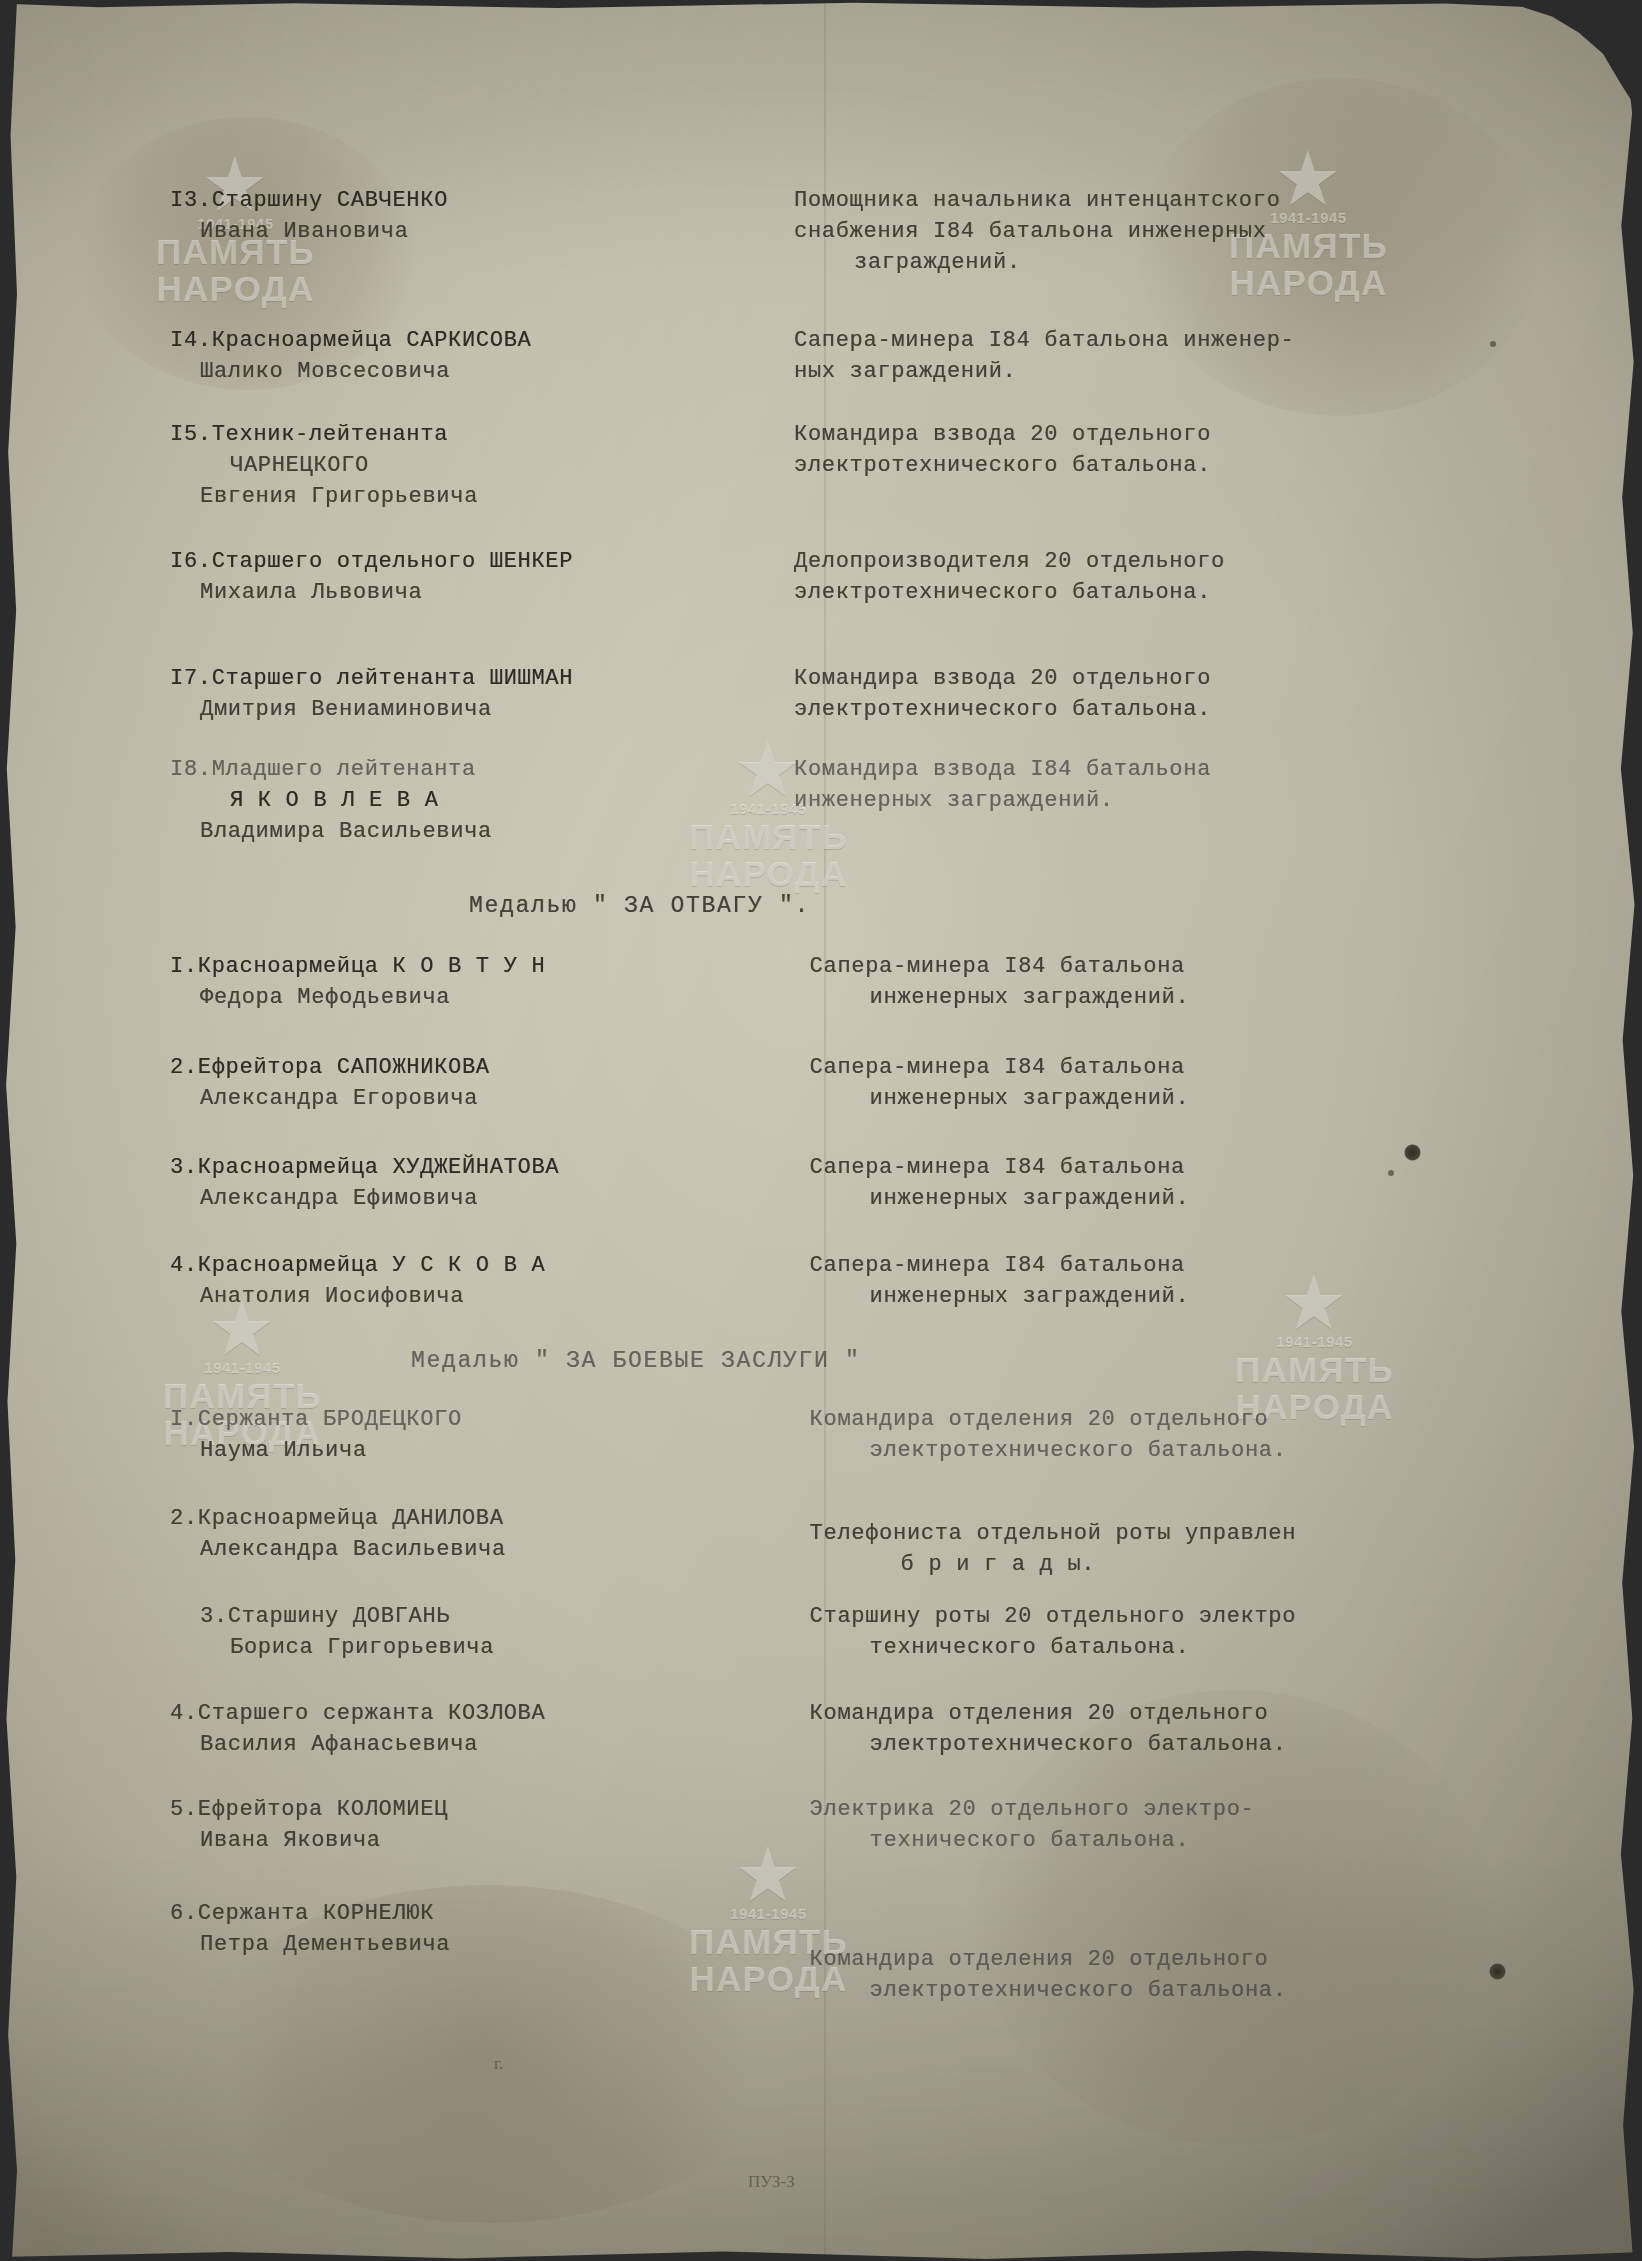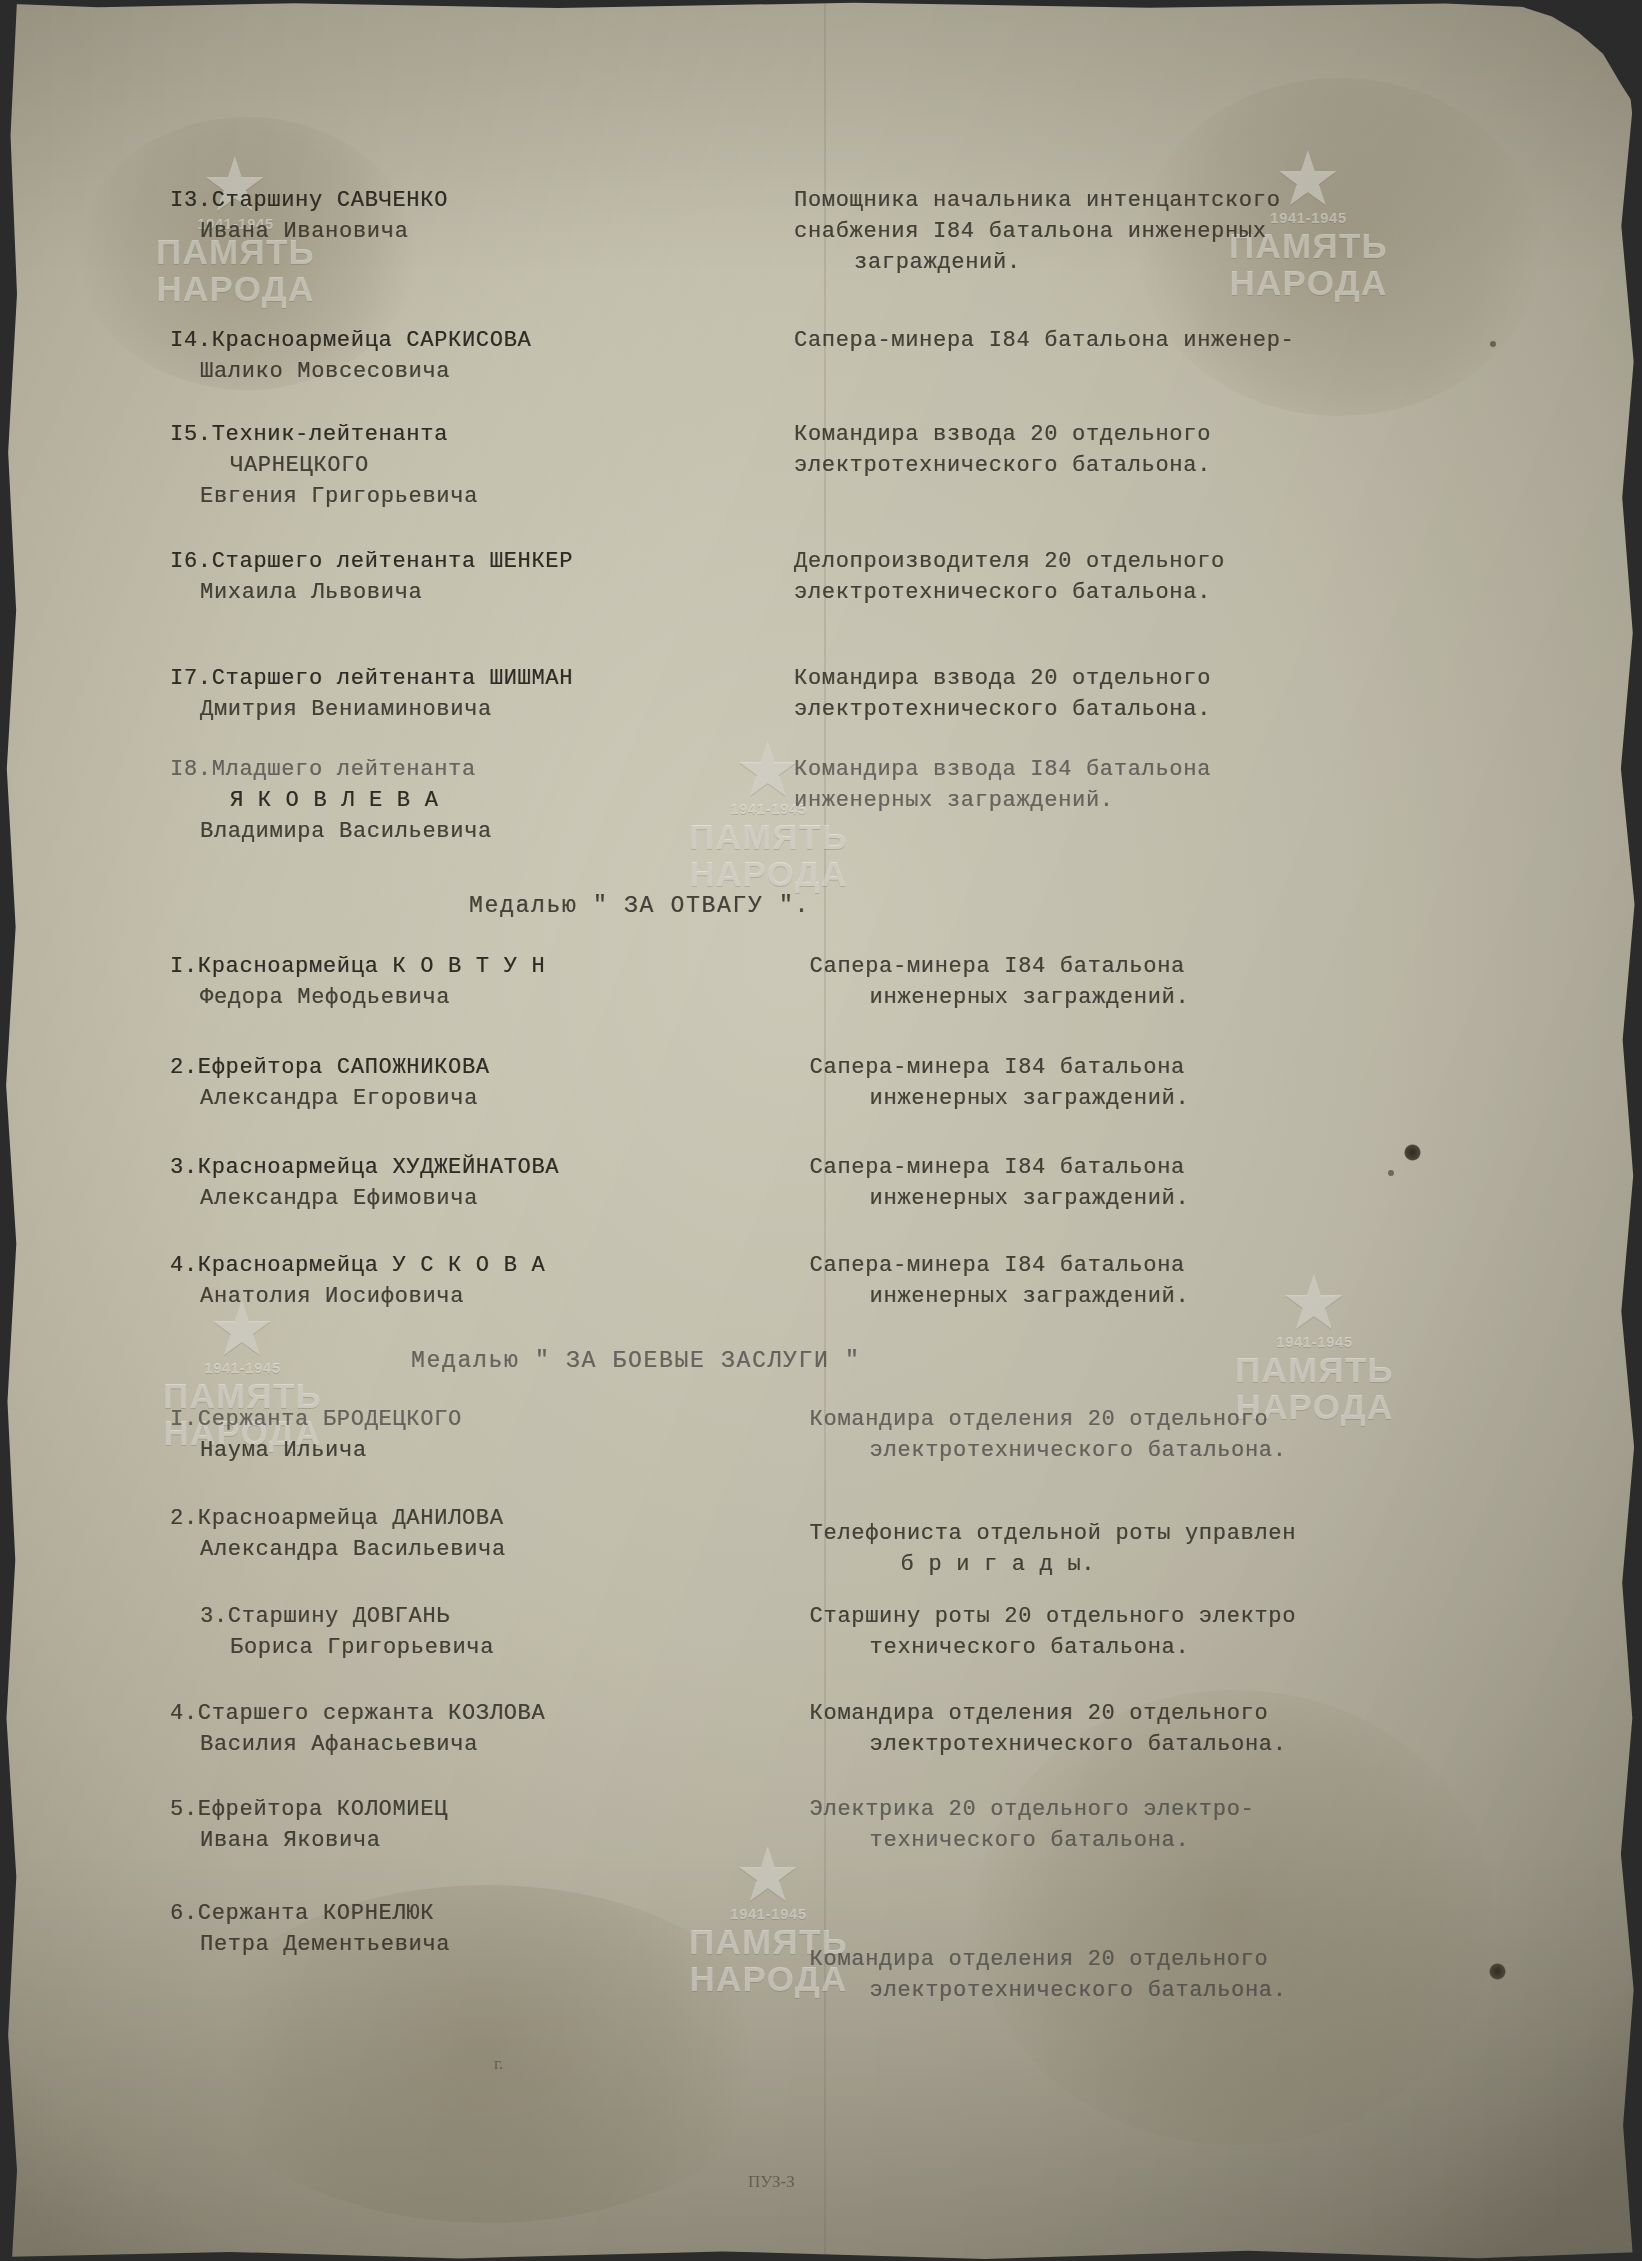--- a/index.html
+++ b/index.html
@@ -220,38 +220,39 @@
       </div>
     </div>
 
     <div class="row" style="left:170px;top:325px;">
       <div class="col-l">
         <div class="tw strong">I4.Красноармейца САРКИСОВА</div>
         <div class="tw indent1">Шалико Мовсесовича</div>
       </div>
       <div class="col-r">
         <div class="tw">Сапера-минера I84 батальона инженер-</div>
+        <div class="tw">ных заграждений.</div>
       </div>
     </div>
 
     <div class="row" style="left:170px;top:419px;">
       <div class="col-l">
         <div class="tw strong">I5.Техник-лейтенанта</div>
         <div class="tw indent2">ЧАРНЕЦКОГО</div>
         <div class="tw indent1">Евгения Григорьевича</div>
       </div>
       <div class="col-r">
         <div class="tw">Командира взвода 20 отдельного</div>
         <div class="tw">электротехнического батальона.</div>
       </div>
     </div>
 
     <div class="row" style="left:170px;top:546px;">
       <div class="col-l">
-        <div class="tw strong">I6.Старшего лейтенанта ШЕНКЕР</div>
+        <div class="tw strong">I6.Старшего отдельного ШЕНКЕР</div>
         <div class="tw indent1">Михаила Львовича</div>
       </div>
       <div class="col-r">
         <div class="tw">Делопроизводителя 20 отдельного</div>
         <div class="tw">электротехнического батальона.</div>
       </div>
     </div>
 
     <div class="row" style="left:170px;top:663px;">
       <div class="col-l">

